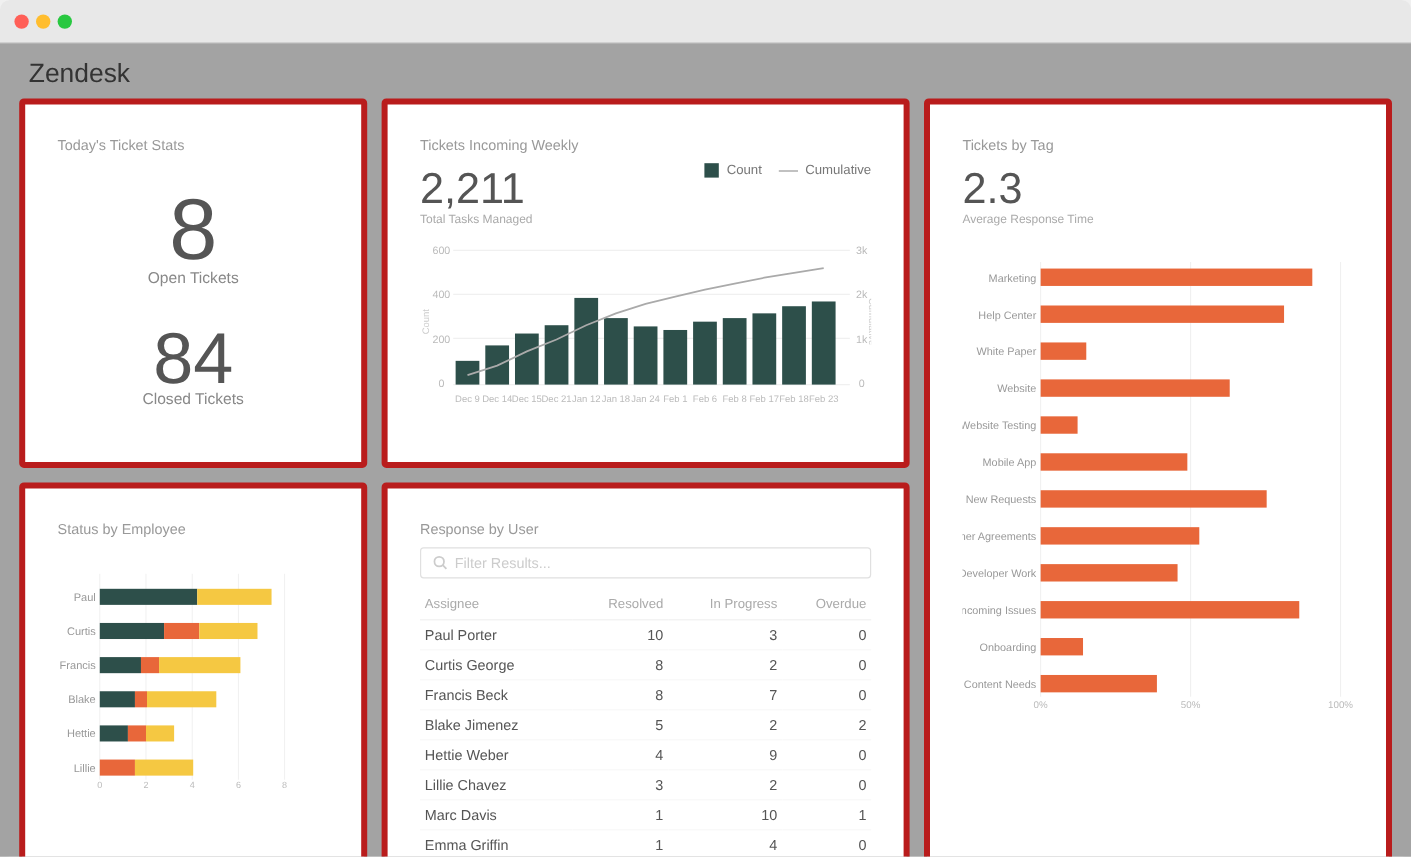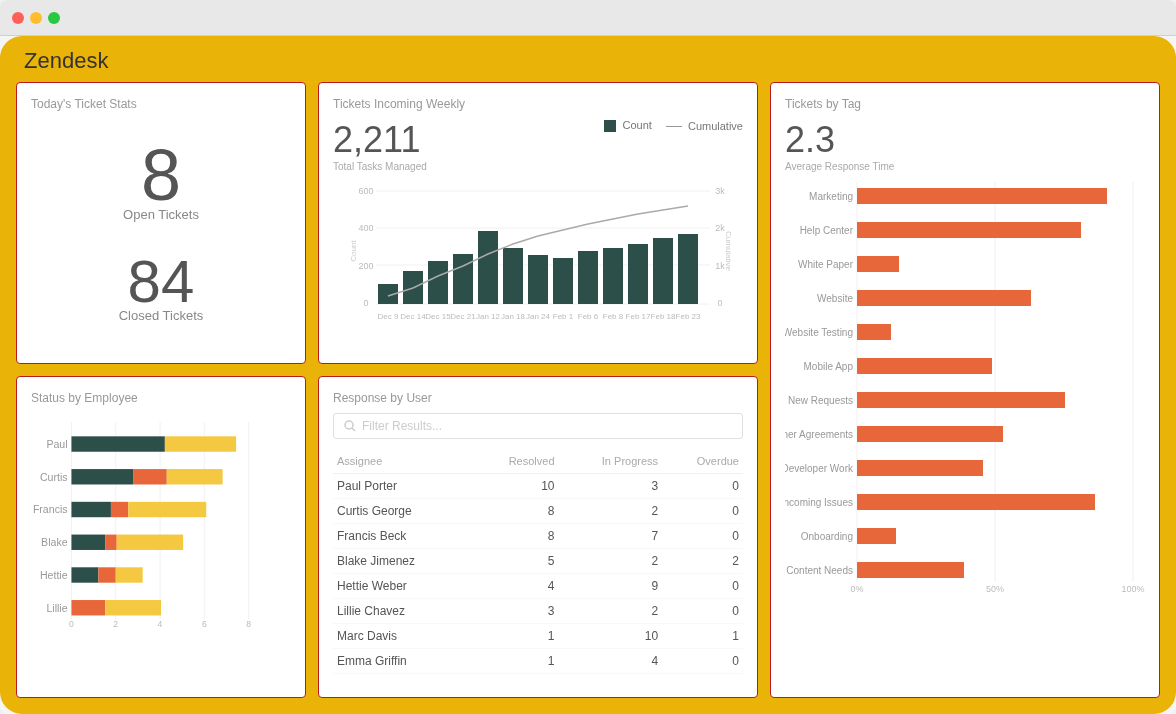--- a/index.html
+++ b/index.html
@@ -6,28 +6,28 @@
     body { font-family: 'Helvetica Neue', Arial, sans-serif; background: #f0f0f0; width: 1176px; height: 714px; overflow: hidden; }
     
     .window { background: #f5f5f5; border-radius: 8px; width: 1176px; height: 714px; display: flex; flex-direction: column; }
     
     .title-bar { background: #e8e8e8; border-radius: 8px 8px 0 0; padding: 8px 12px; display: flex; align-items: center; gap: 6px; height: 36px; border-bottom: 1px solid #d0d0d0; }
     .dot { width: 12px; height: 12px; border-radius: 50%; }
     .dot-red { background: #ff5f57; }
     .dot-yellow { background: #ffbd2e; }
     .dot-green { background: #28c840; }
     
-    .app-body { flex: 1; background: #eab308; overflow: hidden; display: flex; flex-direction: column; border-radius: 22px; }
+    .app-body { flex: 1; background: #a3a3a3; overflow: hidden; display: flex; flex-direction: column; }
     
     .app-header { padding: 12px 24px 8px; }
     .app-title { font-size: 22px; font-weight: 300; color: #333; }
     
     .dashboard { display: grid; grid-template-columns: 290px 1fr 390px; grid-template-rows: auto auto; gap: 12px; padding: 0 16px 16px; flex: 1; }
     
-    .card { background: white; border-radius: 4px; border: 1px solid #b91c1c; padding: 14px; }
+    .card { background: white; border-radius: 4px; border: 5px solid #b91c1c; padding: 27px; }
     
     
     .ticket-stats { display: flex; flex-direction: column; align-items: center; justify-content: center; gap: 10px; }
     .big-number { font-size: 72px; font-weight: 200; color: #555; line-height: 1; }
     .big-number-sm { font-size: 60px; }
     .stat-label { font-size: 13px; color: #888; margin-top: -4px; }
     .chart-big-num { font-size: 36px; font-weight: 200; color: #555; }
     .chart-sub { font-size: 10px; color: #aaa; }
     
     .section-title { font-size: 12px; color: #999; margin-bottom: 8px; }

